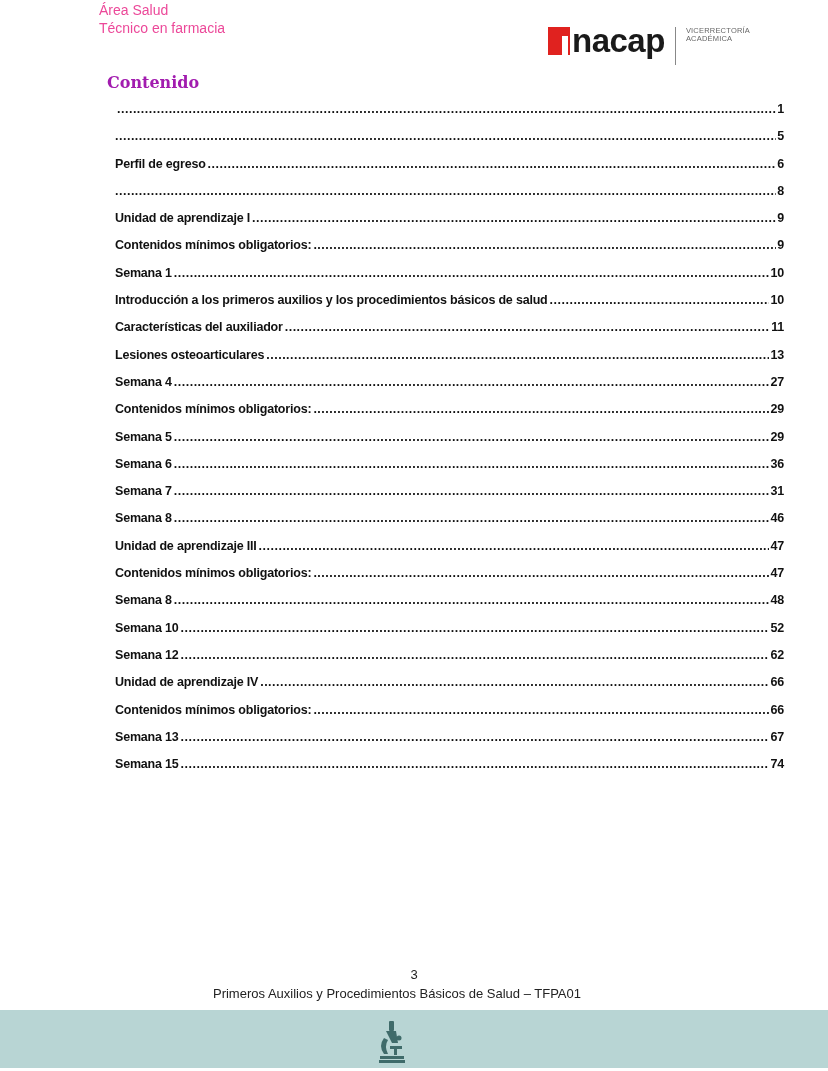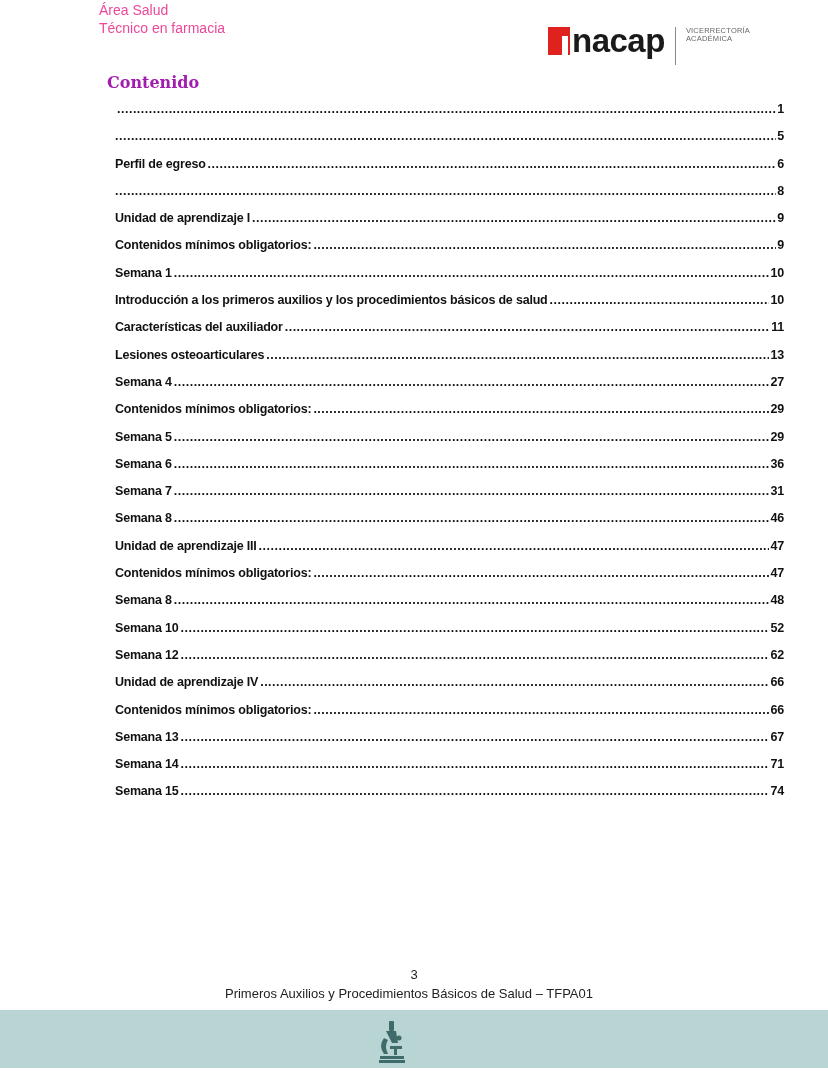--- a/index.html
+++ b/index.html
@@ -12,21 +12,21 @@
     .logo-divider { width: 1px; height: 38px; background: #888; margin: 0 10px 0 10px; }
     .logo-sub { font-family: "Liberation Sans", sans-serif; font-size: 7.5px; line-height: 8px; color: #666; letter-spacing: 0.2px; }
     .toc-title { position: absolute; left: 107px; top: 73px; font-family: "DejaVu Serif", serif; font-weight: bold; font-size: 16px; color: #a21caf; }
     .toc { position: absolute; left: 115px; top: 102px; width: 669px; }
     .toc-row { display: flex; align-items: baseline; height: 27.3px; font-family: "Liberation Sans", sans-serif; font-weight: bold; font-size: 12.5px; color: #111; letter-spacing: -0.2px; }
     .toc-label { white-space: nowrap; padding-right: 2px; }
     .toc-dots { flex: 1; overflow: hidden; white-space: nowrap; font-weight: bold; color: #111; letter-spacing: 0.5px; }
     .toc-dots::before { content: "......................................................................................................................................................................................................................................................................"; }
     .toc-page { white-space: nowrap; padding-left: 1px; }
     .footer-page { position: absolute; left: 0; width: 828px; top: 967px; text-align: center; font-family: "Liberation Sans", sans-serif; font-size: 13px; color: #222; }
-    .footer-title { position: absolute; left: 12px; width: 794px; top: 986px; text-align: center; font-family: "Liberation Sans", sans-serif; font-size: 13px; color: #222; }
+    .footer-title { position: absolute; left: 0; width: 794px; top: 986px; text-align: center; font-family: "Liberation Sans", sans-serif; font-size: 13px; color: #222; }
     .footer-band { position: absolute; left: 0; top: 1010px; width: 828px; height: 58px; background: #b8d5d4; }
     .microscope { position: absolute; left: 376px; top: 1020px; width: 30px; height: 44px; }
   </style>
 </head>
 <body>
 
 <div class="header-left">
   <div>Área Salud</div>
   <div>Técnico en farmacia</div>
 </div>
@@ -156,25 +156,20 @@
       <span class="toc-label">Contenidos mínimos obligatorios:</span>
       <span class="toc-dots"></span>
       <span class="toc-page">66</span>
     </div>
     <div class="toc-row">
       <span class="toc-label">Semana 13</span>
       <span class="toc-dots"></span>
       <span class="toc-page">67</span>
     </div>
     <div class="toc-row">
-      <span class="toc-label">Semana 14</span>
-      <span class="toc-dots"></span>
-      <span class="toc-page">71</span>
-    </div>
-    <div class="toc-row">
       <span class="toc-label">Semana 15</span>
       <span class="toc-dots"></span>
       <span class="toc-page">74</span>
     </div>
   </div>
 
 <div class="footer-page">3</div>
 <div class="footer-title">Primeros Auxilios y Procedimientos Básicos de Salud – TFPA01</div>
 
 <div class="footer-band"></div>

